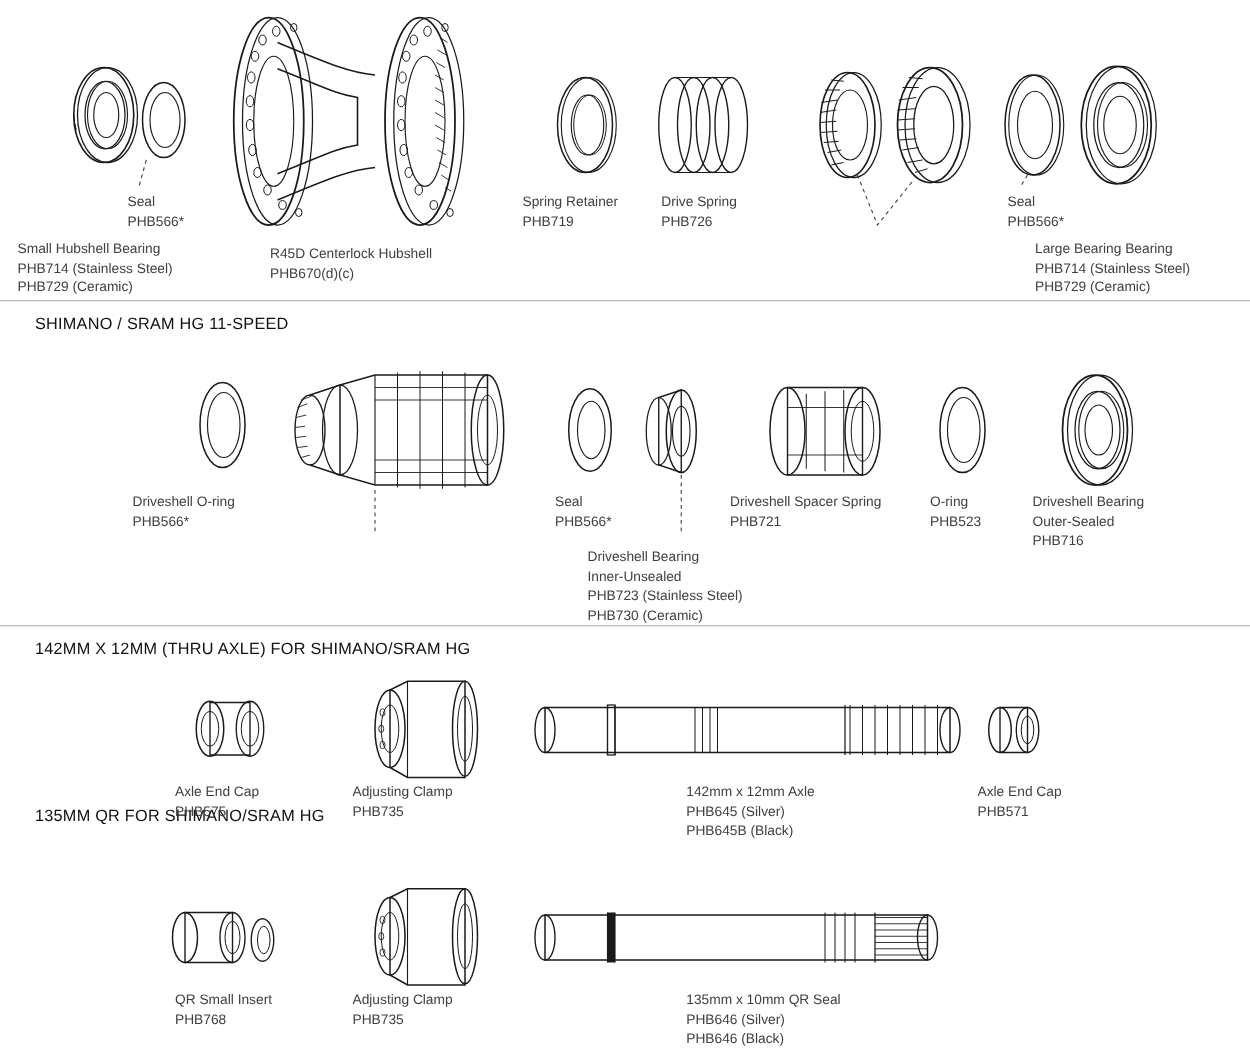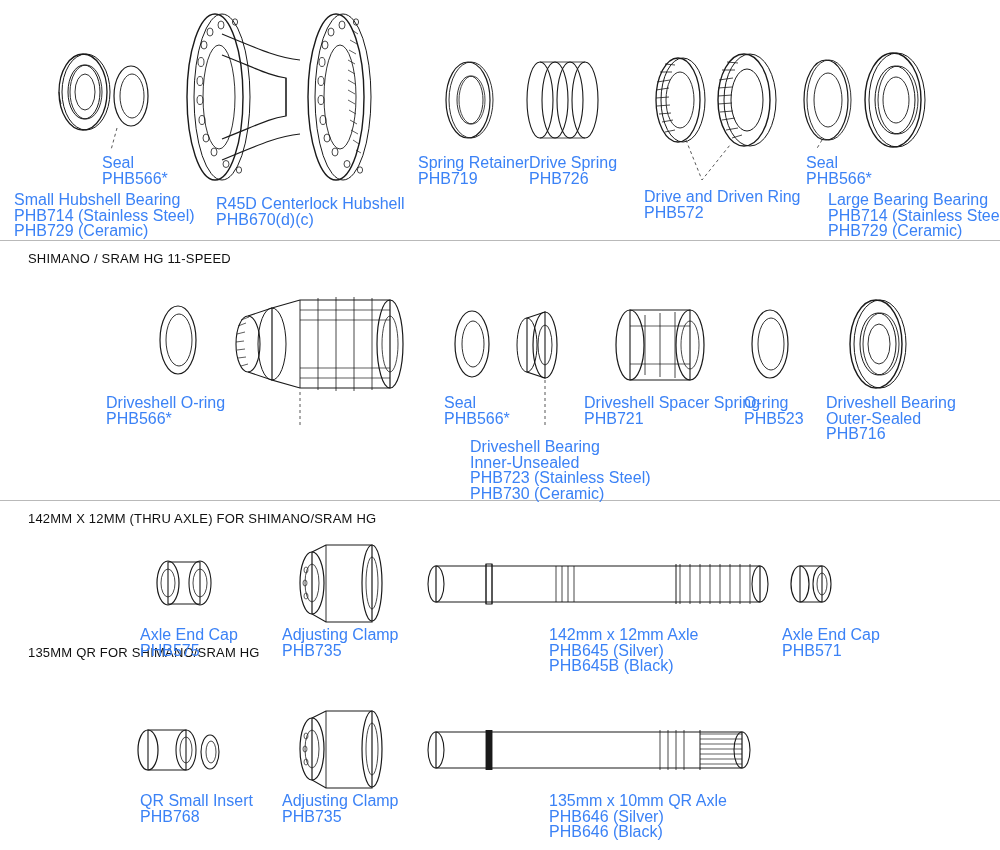--- a/index.html
+++ b/index.html
@@ -16,23 +16,23 @@
     overflow: hidden;
   }
   .stage {
     position: absolute;
     left: 0; top: 0;
     width: 1000px;
     height: 850px;
   }
   .label {
     position: absolute;
-    font-size: 16px;
+    font-size: 11px;
     line-height: 15.5px;
-    color: #3b82f6;
+    color: #404040;
     white-space: pre;
   }
   .section-title {
     position: absolute;
     font-size: 13px;
     line-height: 16px;
     color: #111111;
     letter-spacing: 0.2px;
     white-space: pre;
     margin-left: 20px;
@@ -362,22 +362,20 @@
 PHB566*</div>
   <div class="label" style="left:14px; top:192px">Small Hubshell Bearing
 PHB714 (Stainless Steel)
 PHB729 (Ceramic)</div>
   <div class="label" style="left:216px; top:196px">R45D Centerlock Hubshell
 PHB670(d)(c)</div>
   <div class="label" style="left:418px; top:155px">Spring Retainer
 PHB719</div>
   <div class="label" style="left:529px; top:155px">Drive Spring
 PHB726</div>
-  <div class="label" style="left:644px; top:189px">Drive and Driven Ring
-PHB572</div>
   <div class="label" style="left:806px; top:155px">Seal
 PHB566*</div>
   <div class="label" style="left:828px; top:192px">Large Bearing Bearing
 PHB714 (Stainless Steel)
 PHB729 (Ceramic)</div>
 
   <div class="label" style="left:106px; top:395px">Driveshell O-ring
 PHB566*</div>
   <div class="label" style="left:444px; top:395px">Seal
 PHB566*</div>
@@ -400,17 +398,17 @@
   <div class="label" style="left:549px; top:627px">142mm x 12mm Axle
 PHB645 (Silver)
 PHB645B (Black)</div>
   <div class="label" style="left:782px; top:627px">Axle End Cap
 PHB571</div>
 
   <div class="label" style="left:140px; top:793px">QR Small Insert
 PHB768</div>
   <div class="label" style="left:282px; top:793px">Adjusting Clamp
 PHB735</div>
-  <div class="label" style="left:549px; top:793px">135mm x 10mm QR Axle
+  <div class="label" style="left:549px; top:793px">135mm x 10mm QR Seal
 PHB646 (Silver)
 PHB646 (Black)</div>
 
 </div>
 
 </body></html>

